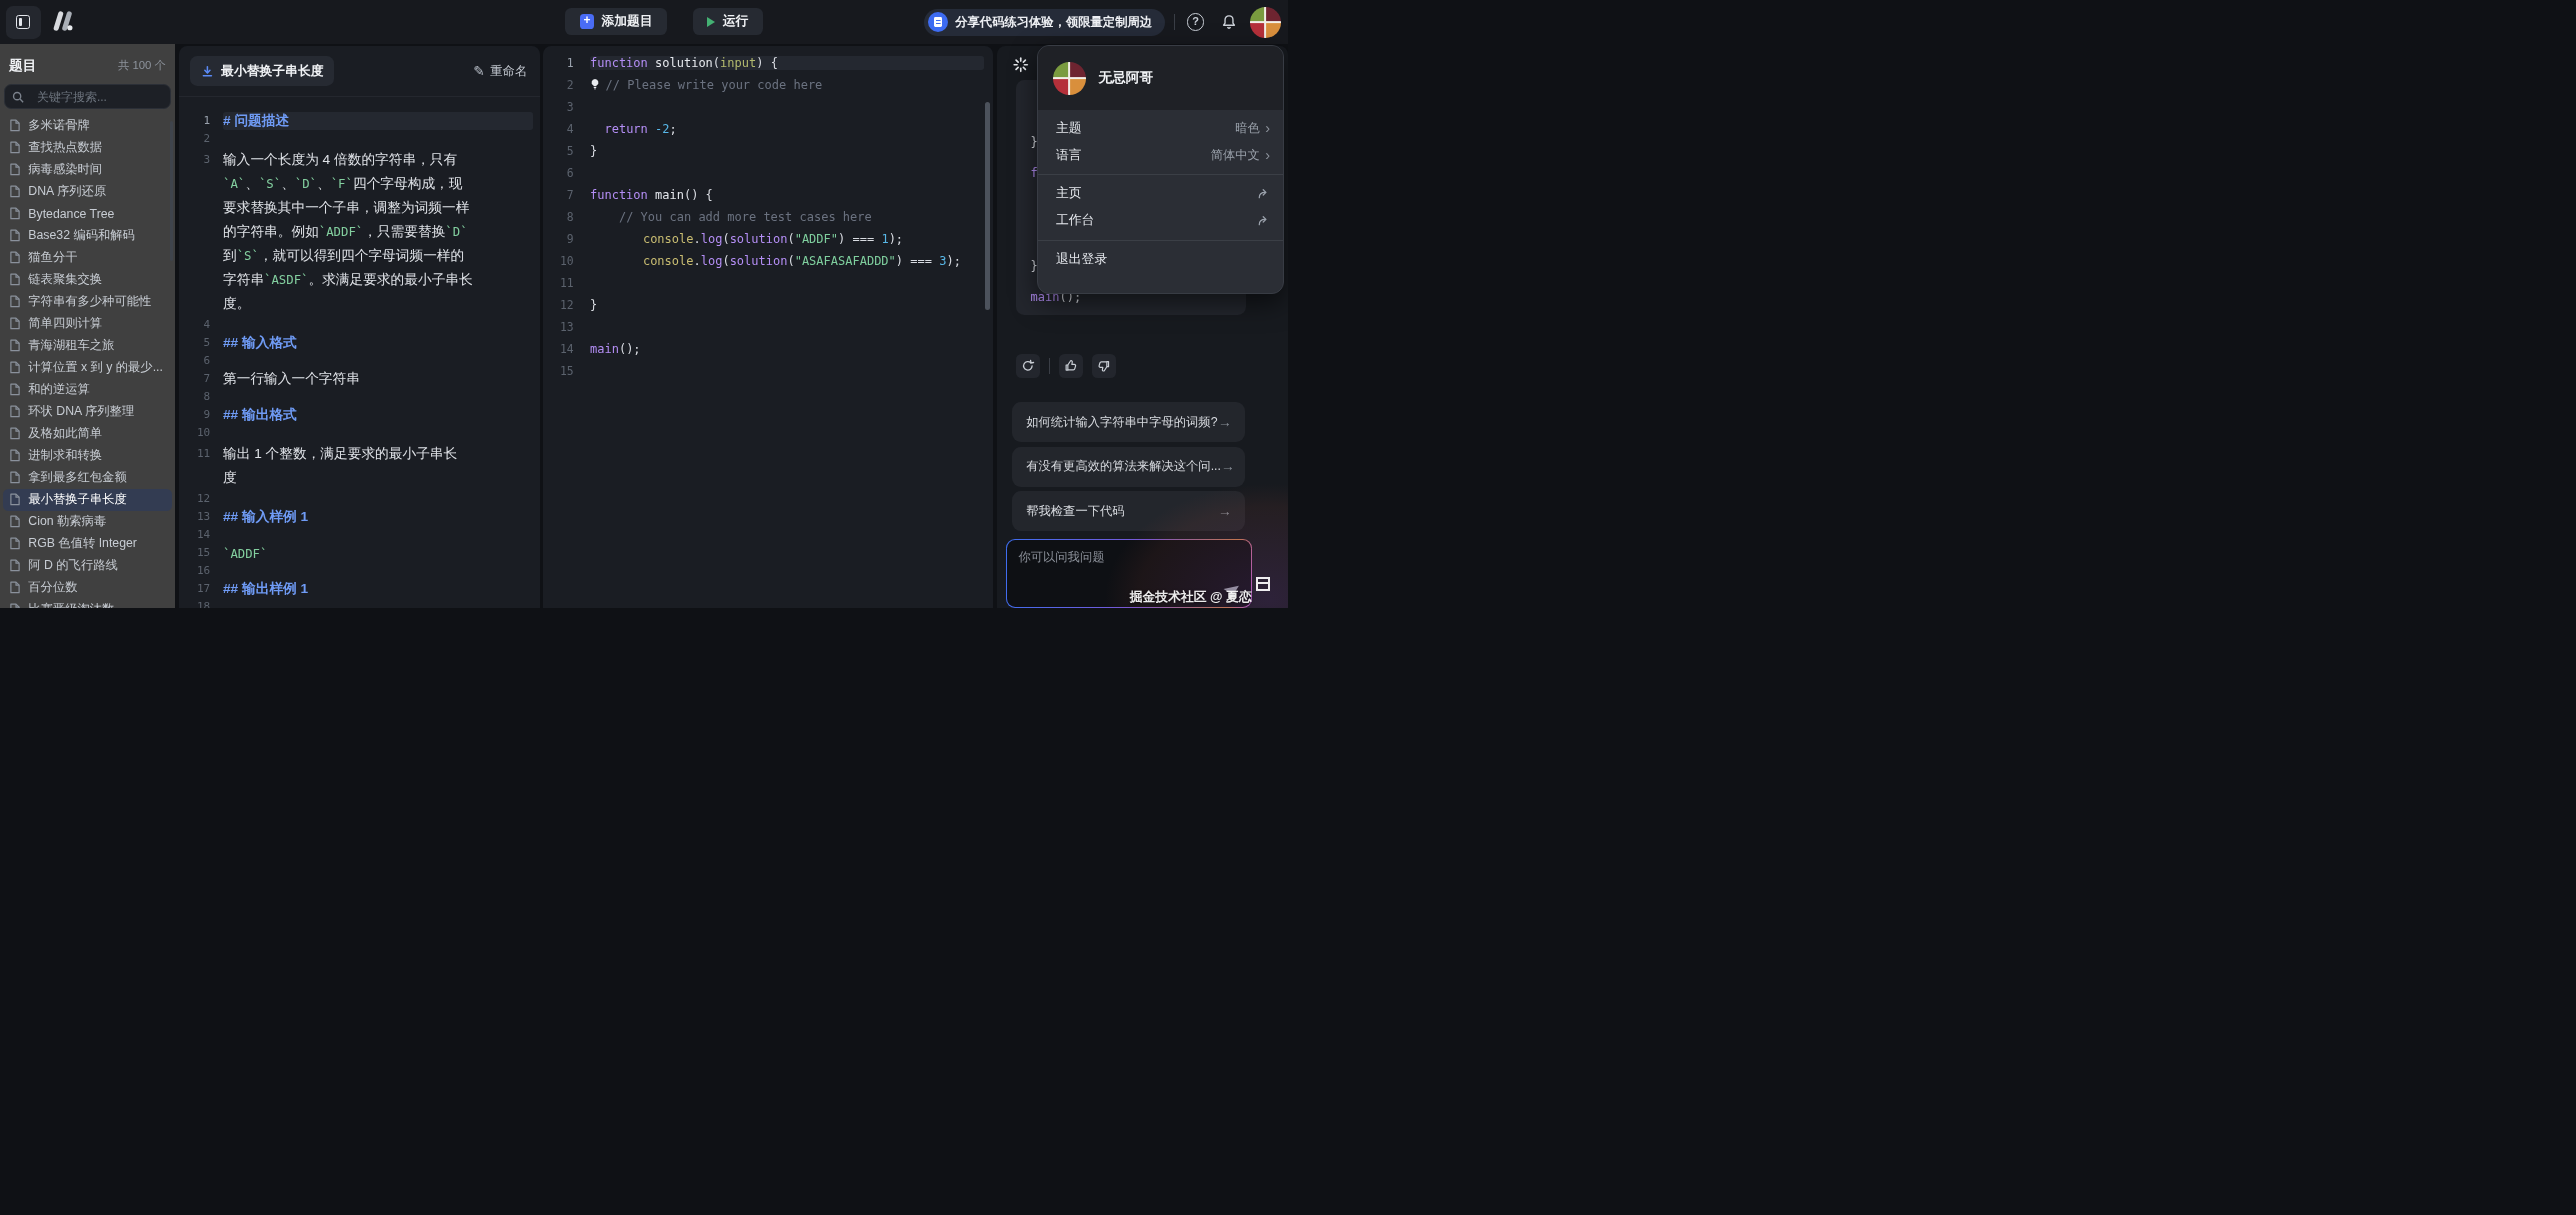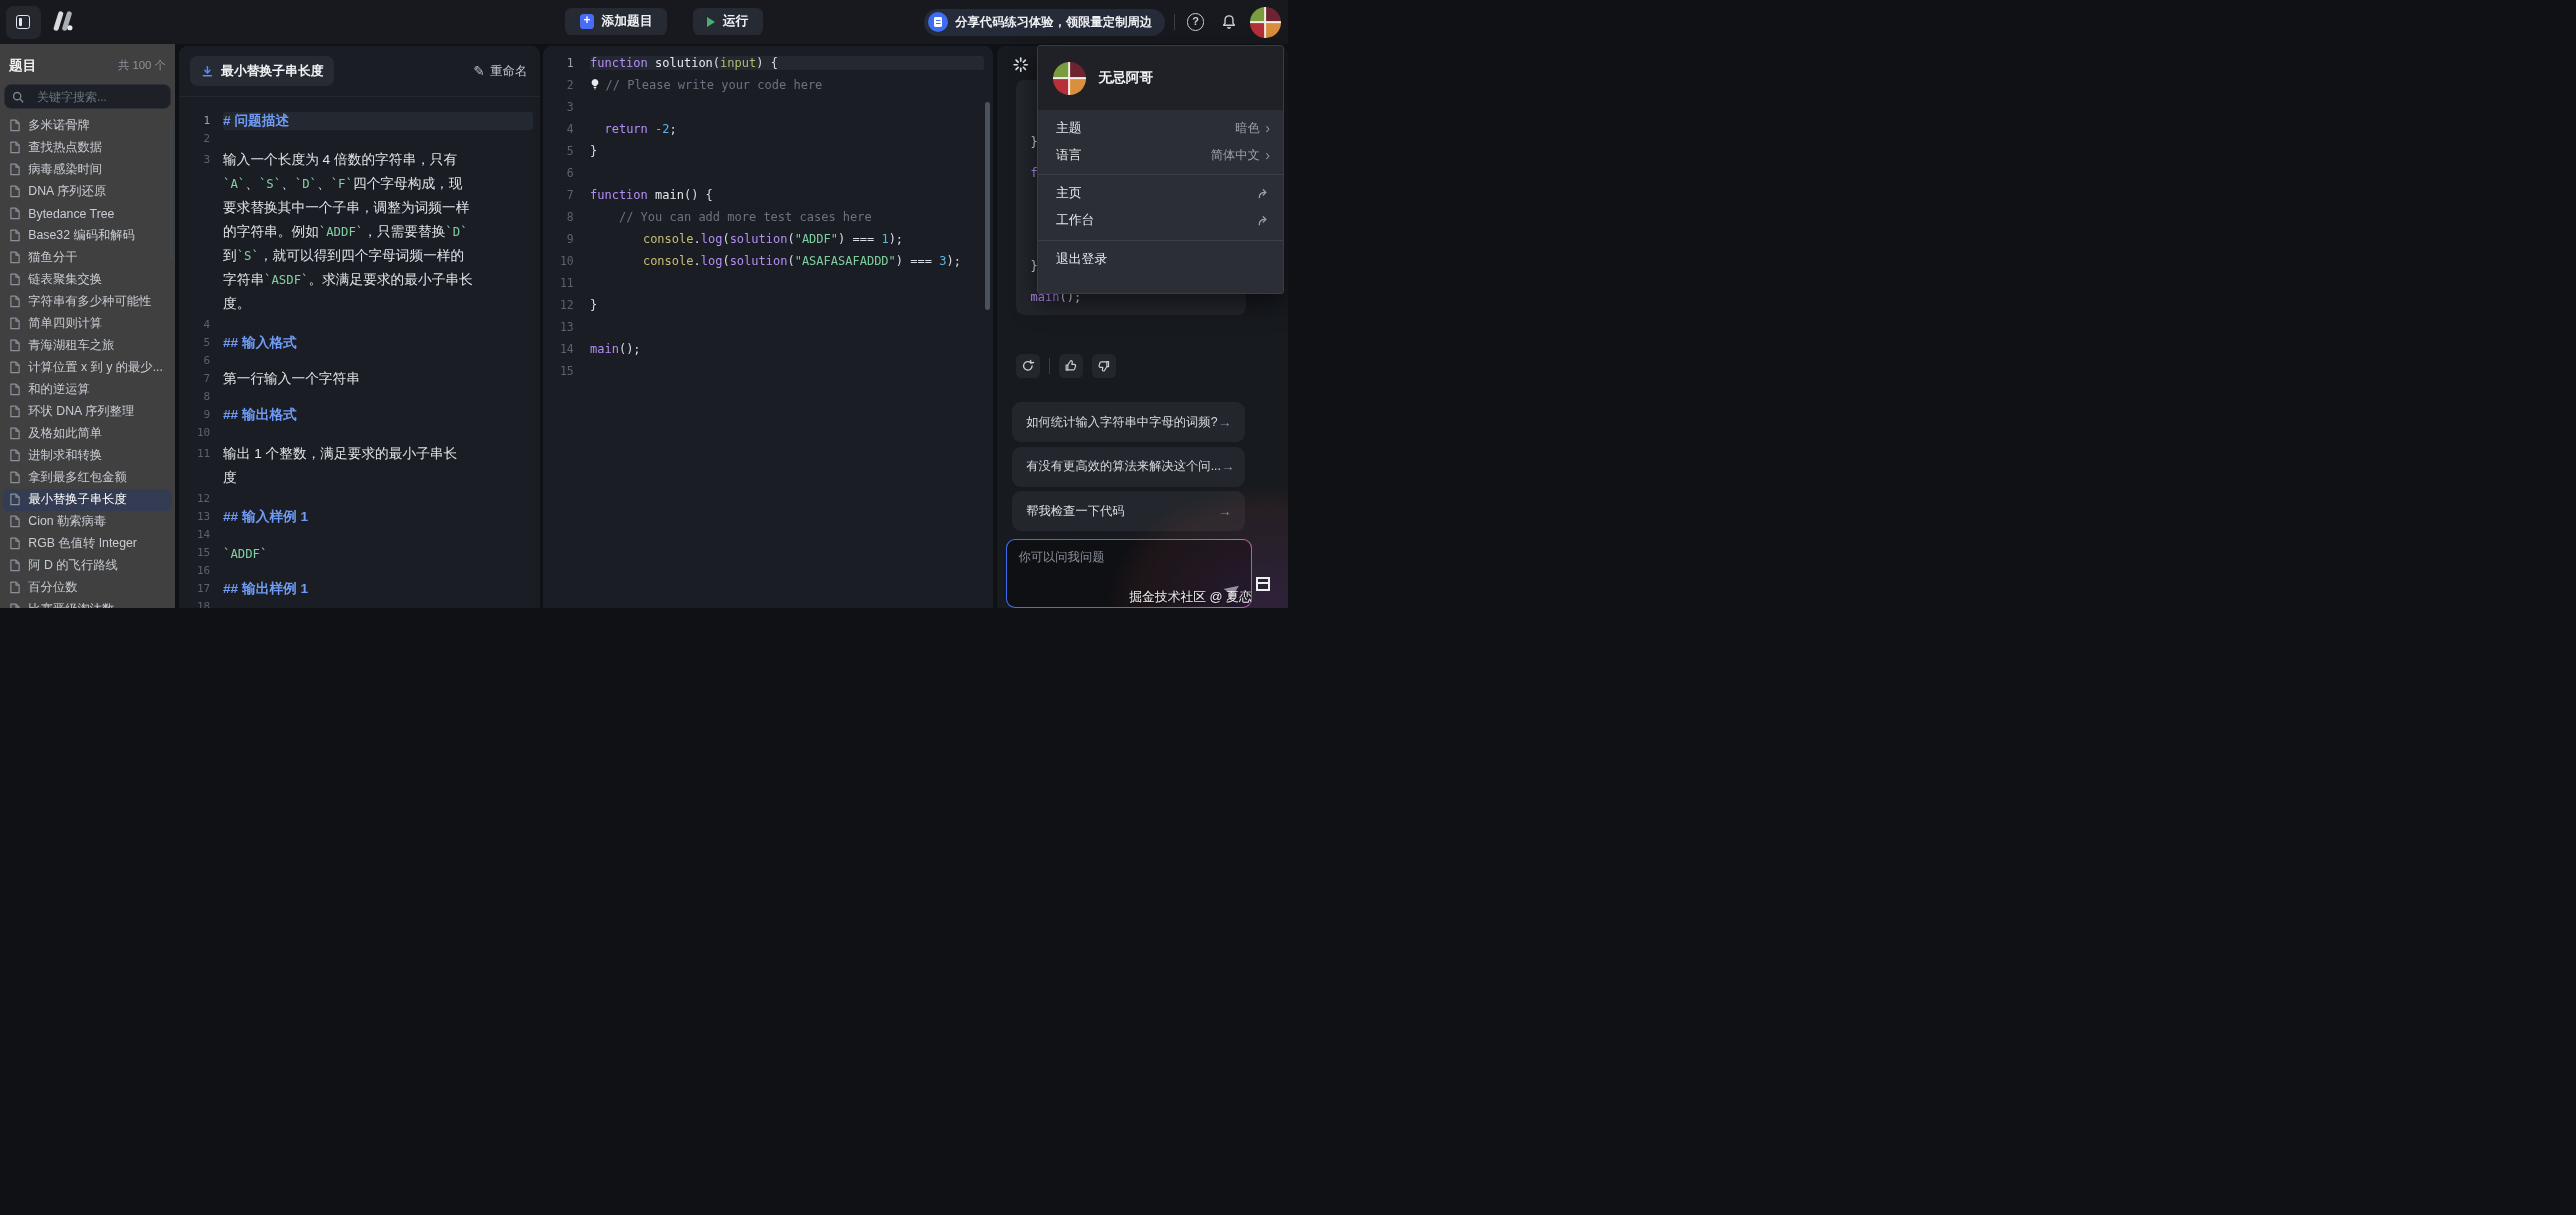--- a/index.html
+++ b/index.html
@@ -92,26 +92,26 @@
   .chip { height:40px; background:#23262c; border:none; border-radius:9px; display:flex; align-items:center; justify-content:space-between; padding:0 12.8px 0 14.6px; cursor:pointer; font-family:inherit; }
   .chip .t { font-size:12.3px; color:#d8dbe0; white-space:nowrap; }
   .chip .arr { color:#8a9099; font-size:13.7px; }
   .inwrap { position:absolute; left:9px; top:493px; width:246px; height:69px; border-radius:9px; padding:1.4px;
      background:linear-gradient(100deg,#3e6ef0,#7a58d8 55%,#c97c4a 90%,#b55ad0); }
   .inbox { width:100%; height:100%; background:#0e1014; border-radius:8.2px; position:relative; }
   .inbox textarea { position:absolute; left:11px; top:9px; width:210px; height:47px; background:transparent; border:none; outline:none; resize:none; color:#cdd2d9; font-size:12.3px; font-family:inherit; }
   .inbox textarea::placeholder { color:#8b9099; }
   .send { position:absolute; right:9px; bottom:7.3px; background:none; border:none; cursor:pointer; }
   .wm { position:absolute; right:18px; bottom:1.8px; display:flex; align-items:center; gap:4.6px; z-index:60; text-shadow:0 0.9px 2.7px rgba(0,0,0,.6); }
-  .wm .wm-t { font-size:12.8px; font-weight:400; color:rgba(255,255,255,.92);margin-top:28px; }
+  .wm .wm-t { font-size:12.8px; font-weight:700; color:rgba(255,255,255,.92);margin-top:28px; }
   .wm-glyph { width:13.7px; height:13.7px; border:2px solid rgba(255,255,255,.92); position:relative; }
   .wm-glyph::before { content:""; position:absolute; left:0; right:0; top:3.6px; height:2px; background:rgba(255,255,255,.92); }
 
   
-  .dropdown { position:absolute; left:1037px; top:45px; width:247px; height:249px; border-radius:3px; overflow:hidden; z-index:50;
+  .dropdown { position:absolute; left:1037px; top:45px; width:247px; height:249px; border-radius:12px; overflow:hidden; z-index:50;
      box-shadow:0 9px 25.5px rgba(0,0,0,.55); border:0.9px solid #383c44; background:#2b2e35; }
   .dd-head { height:64px; background:#1f2126; display:flex; align-items:center; gap:12.8px; padding:0 14.6px; }
   .dd-name { font-size:13.7px; font-weight:700; color:#f2f4f7; }
   .dd-items { padding-top:4.6px; }
   .dd-row { height:27px; display:flex; align-items:center; padding:0 12.8px 0 18px; cursor:pointer; font-size:12.8px; color:#e6e9ee; }
   .dd-row .sp { flex:1; }
   .dd-val { color:#9aa1ab; font-size:12.3px; margin-right:5.5px; }
   .dd-chev { color:#8d939c; font-size:14.6px; line-height:1; }
   .dd-div { height:0.9px; background:#3b3f46; margin:5.5px 0; }
   svg { display:block; }

